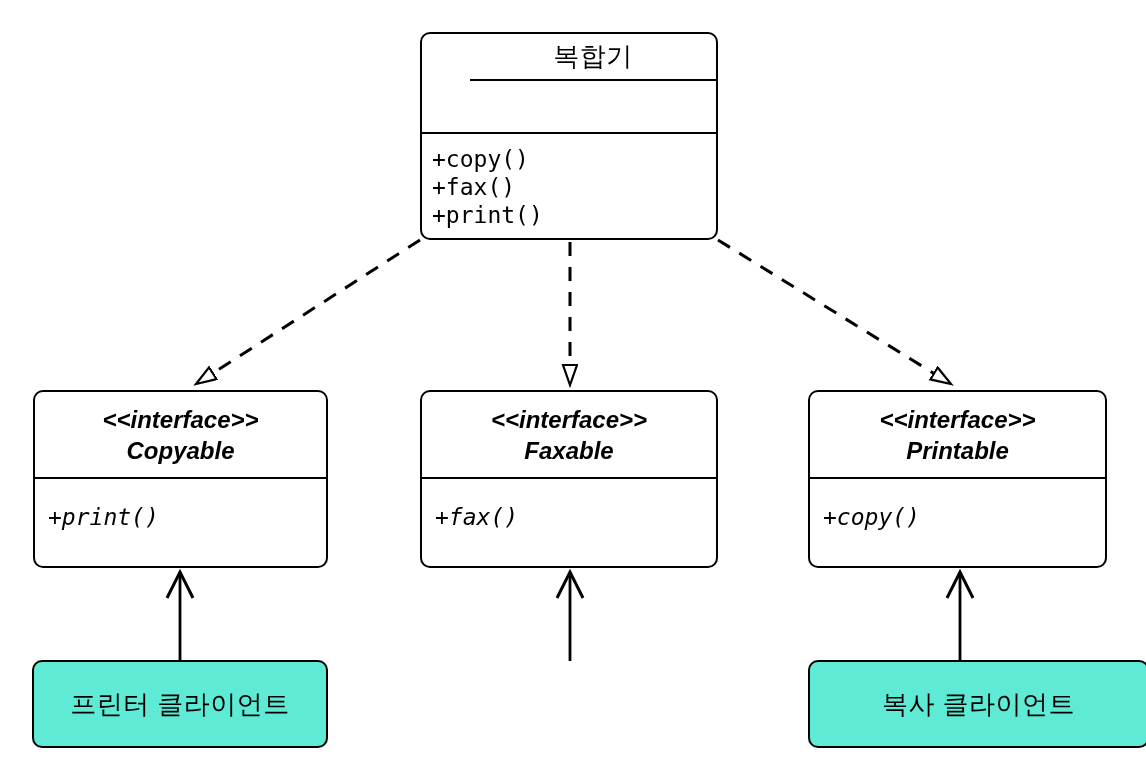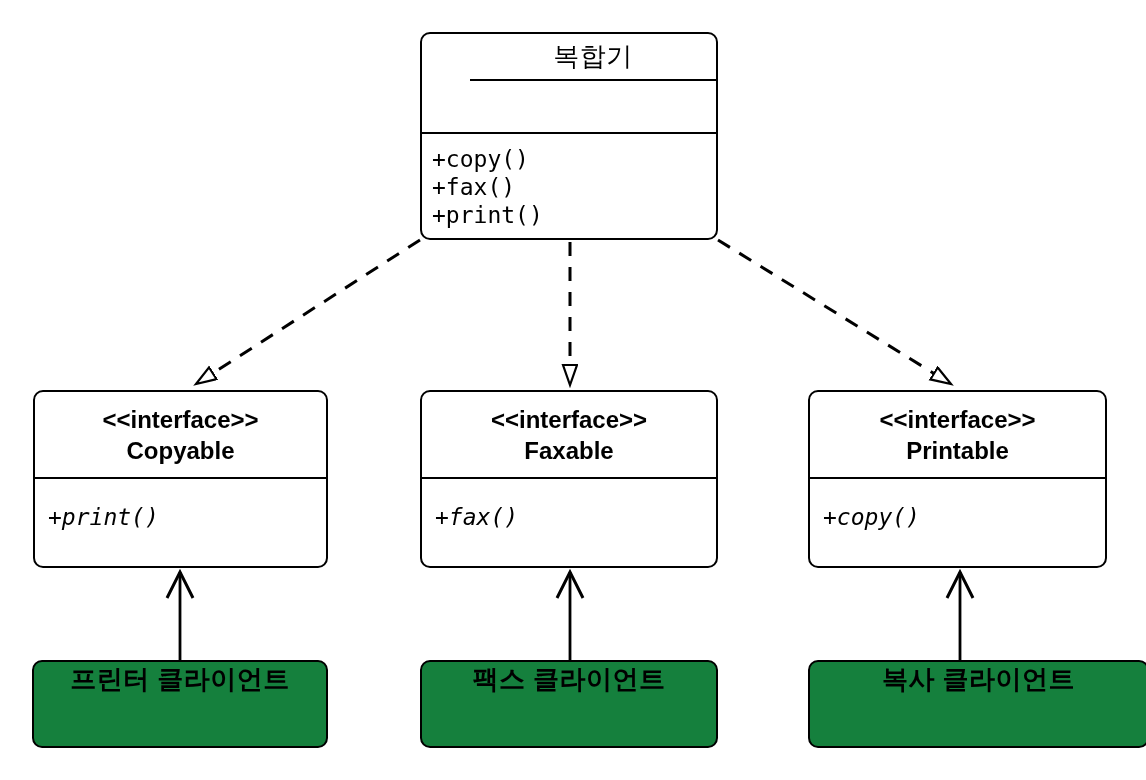--- a/index.html
+++ b/index.html
@@ -57,41 +57,42 @@
     height: 85px;
     border-bottom: 2.5px solid #000000;
     display: flex;
     flex-direction: column;
     align-items: center;
     justify-content: center;
     font-weight: bold;
     font-size: 24px;
     line-height: 31px;
     text-align: center;
+    font-style: italic;
   }
   .iface-methods {
     flex: 1;
     padding: 24px 0 0 13px;
     font-family: "DejaVu Sans Mono", monospace;
     font-style: italic;
     font-size: 23px;
     line-height: 28px;
     white-space: pre;
   }
   .client-box {
     position: absolute;
-    background: #15803d;
+    background: #5eead4;
     border: 2.5px solid #000000;
     border-radius: 10px;
     box-sizing: border-box;
     display: flex;
+    align-items: center;
     justify-content: center;
     font-size: 26px;
     letter-spacing: 0.5px;
-    font-weight: bold;
   }
 </style>
 </head>
 <body>
 
 <div id="canvas">
 
   <svg id="edges" width="1146" height="780" viewBox="0 0 1146 780" xmlns="http://www.w3.org/2000/svg">
     <defs>
       <marker id="tri" markerWidth="24" markerHeight="18" refX="21" refY="8" orient="auto" markerUnits="userSpaceOnUse">
@@ -138,21 +139,18 @@
       <div>&lt;&lt;interface&gt;&gt;</div>
       <div>Printable</div>
     </div>
     <div class="iface-methods">+copy()</div>
   </div>
 
   <div class="client-box" style="left:32px; top:660px; width:296px; height:88px;">
     <span>프린터 클라이언트</span>
   </div>
 
-  <div class="client-box" style="left:420px; top:660px; width:298px; height:88px;">
-    <span>팩스 클라이언트</span>
-  </div>
 
   <div class="client-box" style="left:808px; top:660px; width:341px; height:88px;">
     <span>복사 클라이언트</span>
   </div>
 
 </div>
 
 </body></html>

